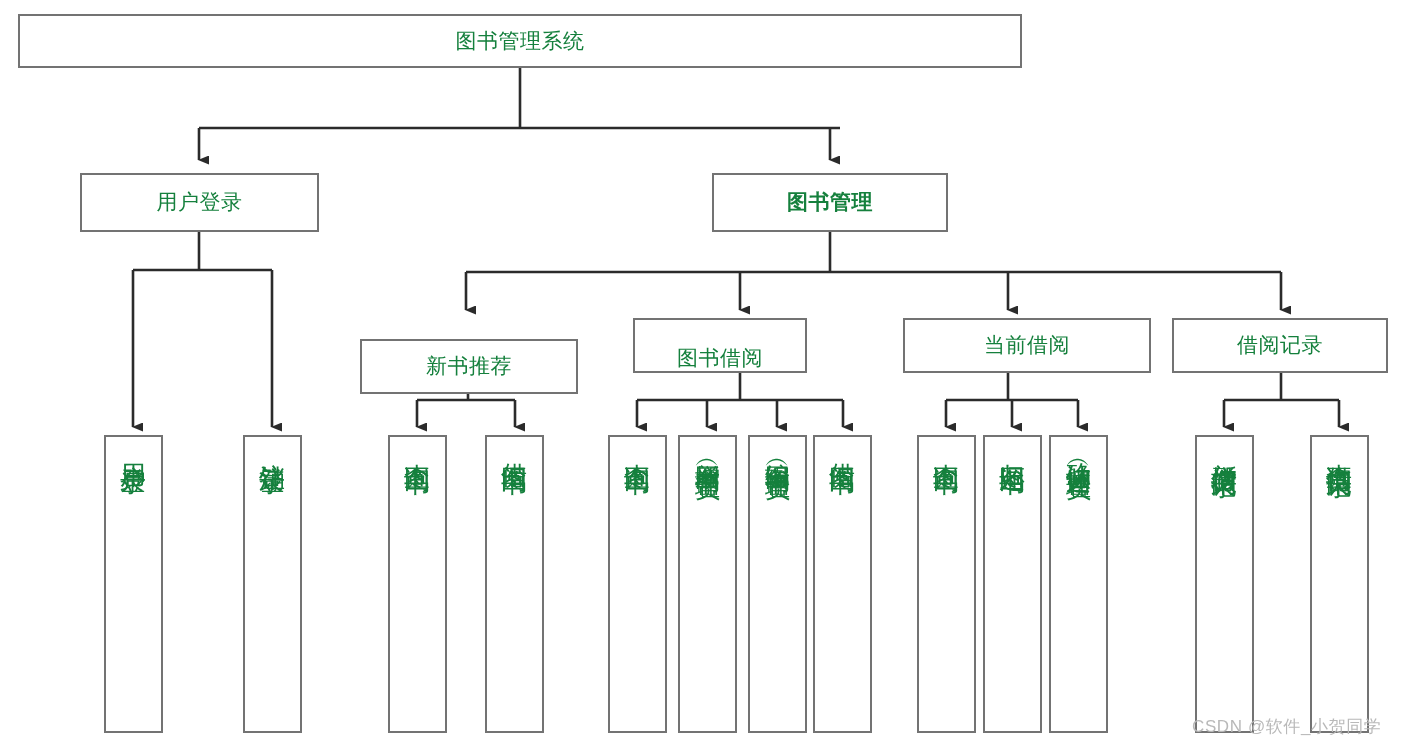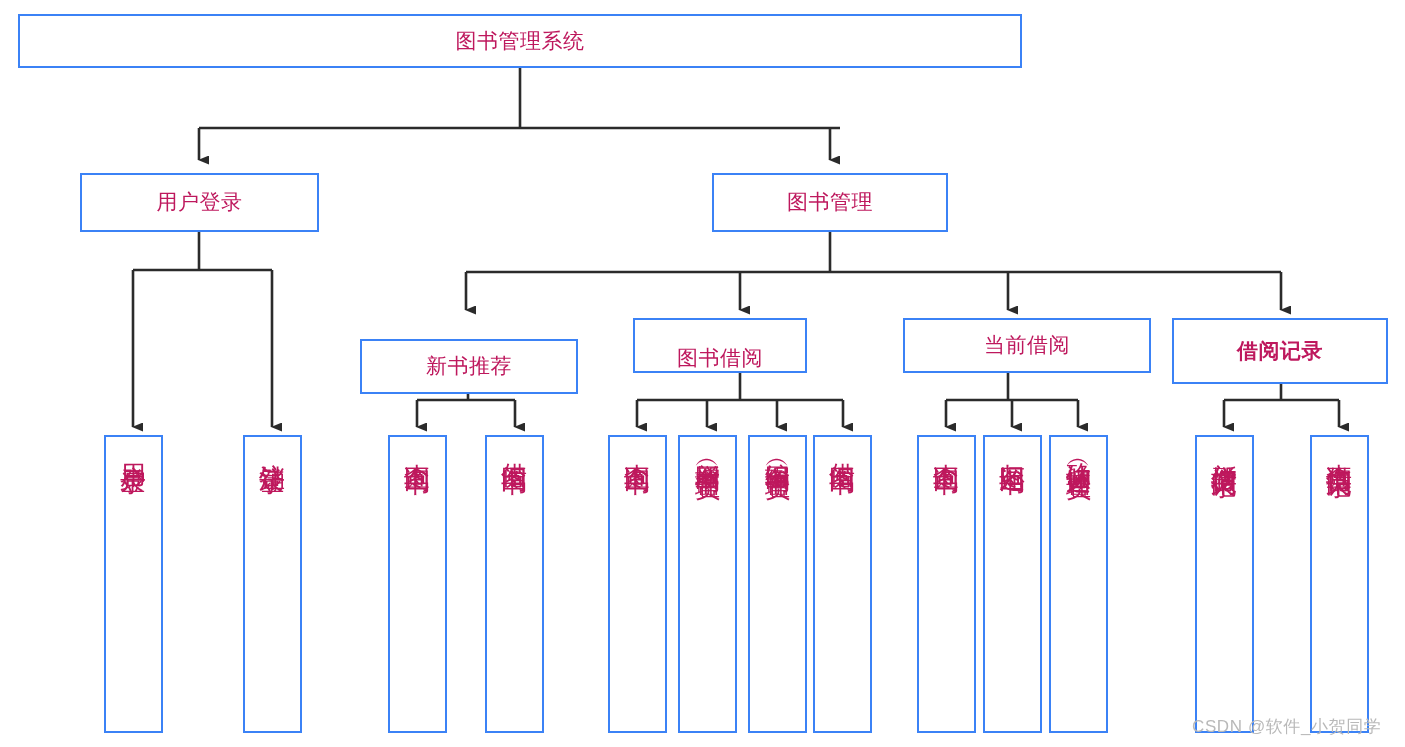--- a/index.html
+++ b/index.html
@@ -24,25 +24,25 @@
     left: 0;
     top: 0;
     width: 1405px;
     height: 747px;
     pointer-events: none;
   }
   .node {
     position: absolute;
     box-sizing: border-box;
     background: #ffffff;
-    border: 2px solid #3b82f6;
+    border: 2px solid #737373;
     display: flex;
     align-items: center;
     justify-content: center;
-    color: #be185d;
+    color: #15803d;
   }
   .node .label {
     display: block;
     text-align: center;
     line-height: 1.18;
     letter-spacing: 0.5px;
   }
   .node.horiz .label {
     font-size: 21px;
   }
@@ -129,34 +129,34 @@
     </g>
   </svg>
 
   <div class="node horiz" style="left:18px; top:14px; width:1004px; height:54px;">
     <span class="label">图书管理系统</span>
   </div>
 
   <div class="node horiz" style="left:80px; top:173px; width:239px; height:59px;">
     <span class="label">用户登录</span>
   </div>
-  <div class="node horiz" style="left:712px; top:173px; width:236px; height:59px;">
+  <div class="node horiz" style="left:712px; top:173px; width:236px; height:59px;font-weight:bold;">
     <span class="label">图书管理</span>
   </div>
 
   <div class="node horiz" style="left:360px; top:318px; width:218px; height:55px;margin-top:21px;">
     <span class="label">新书推荐</span>
   </div>
   <div class="node horiz" style="left:633px; top:318px; width:174px; height:55px;align-items:flex-end;">
     <span class="label">图书借阅</span>
   </div>
   <div class="node horiz" style="left:903px; top:318px; width:248px; height:55px;">
     <span class="label">当前借阅</span>
   </div>
-  <div class="node horiz" style="left:1172px; top:318px; width:216px; height:66px;font-weight:bold;">
+  <div class="node horiz" style="left:1172px; top:318px; width:216px; height:55px;">
     <span class="label">借阅记录</span>
   </div>
 
   <div class="node vert" style="left:104px; top:435px; width:59px; height:298px;">
     <span class="label">用户登录</span>
   </div>
   <div class="node vert" style="left:243px; top:435px; width:59px; height:298px;">
     <span class="label">注销登录</span>
   </div>
 

